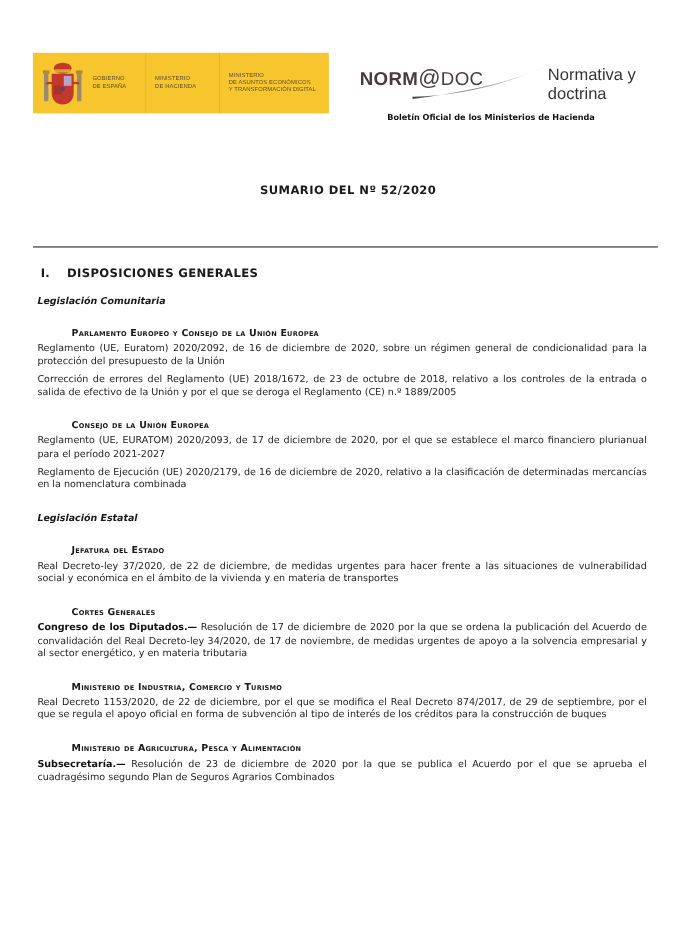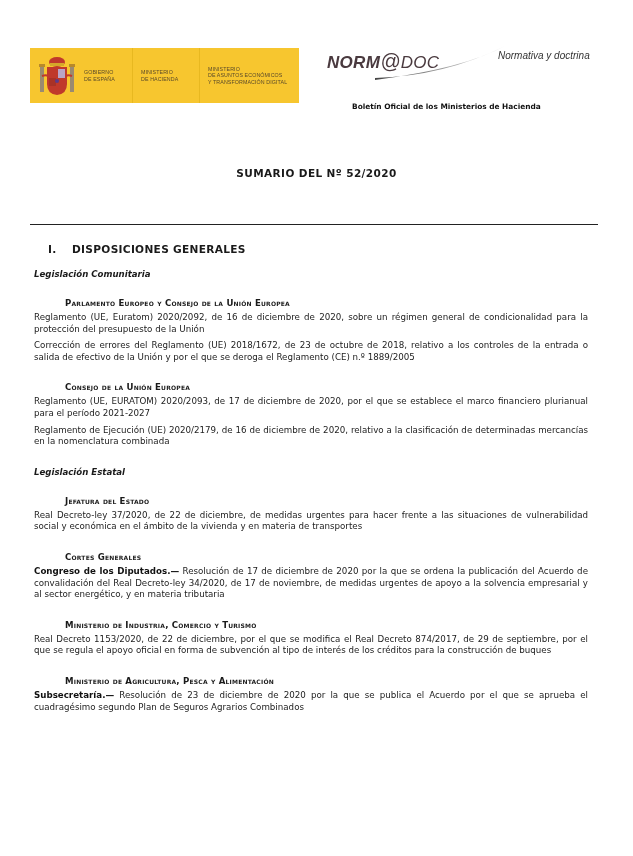--- a/index.html
+++ b/index.html
@@ -18,49 +18,49 @@
     height: 55px; display: flex; align-items: center;
     font-size: 5.3px; line-height: 6.3px; color: #5a4a2a; letter-spacing: 0.1px;
     font-family: "Liberation Sans", sans-serif;
   }
   .gov-col.c1 { width: 48px; padding-left: 2px; border-right: 1px solid #e8b820; }
   .gov-col.c2 { width: 58px; padding-left: 8px; border-right: 1px solid #e8b820; }
   .gov-col.c3 { padding-left: 8px; }
   .gov-col span { display: block; white-space: pre-line; }
 
   
-  .normadoc { position: absolute; left: 325px; top: 42px; width: 280px; height: 40px; font-style: italic; }
+  .normadoc { position: absolute; left: 325px; top: 52px; width: 280px; height: 40px; }
   .normadoc-word {
     position: absolute; left: 2px; top: 8px;
     font-family: "Liberation Sans", sans-serif; font-weight: bold; font-size: 17px;
     color: #4a3a3f; letter-spacing: 0.3px;
   }
   .normadoc-word .at { font-weight: normal; font-size: 20px; }
   .normadoc-word .doc { font-weight: normal; }
   .normadoc-swoosh { position: absolute; left: 40px; top: 0px; width: 150px; height: 40px; }
   .normadoc-tag {
     position: absolute; left: 173px; top: 8px;
-    font-family: "Liberation Sans", sans-serif; font-size: 10px; color: #333;
+    font-family: "Liberation Sans", sans-serif; font-size: 15px; color: #333;
   }
   .bulletin {
     position: absolute; left: 328px; top: 102px;
     font-family: "DejaVu Sans", sans-serif; font-weight: bold; font-size: 7.4px;
     line-height: 10.5px; color: #111;
   }
   .bulletin span { display: block; padding-left: 24px; }
 
   .summary-title {
     position: absolute; left: 0; right: 0; top: 167px; text-align: center;
     font-weight: bold; font-size: 10.5px; letter-spacing: 0.4px; color: #1a1a1a;
   }
   .rule { position: absolute; left: 30px; width: 568px; top: 224px; height: 1px; background: #222; }
 
   .content { position: absolute; left: 34px; top: 243px; width: 554px; }
   .section-title {
-    font-weight: bold; font-size: 10.6px; letter-spacing: 0.3px; margin: 0 0 14px 14px;
+    font-weight: bold; font-size: 10.6px; letter-spacing: 0.3px; margin: 0 0 14px 3px;
   }
   .section-title .num { display: inline-block; width: 20px; }
   .leg-head { font-weight: bold; font-style: italic; font-size: 8.6px; margin: 0 0 0 0; }
   .org-head {
     font-weight: bold; font-size: 8.6px; font-variant: small-caps; letter-spacing: 0.2px;
     margin-top: 19px; margin-bottom: 4px; padding-left: 31px;
   }
   .entry {
     font-size: 8.7px; line-height: 11.6px; text-align: justify; margin: 0 0 5px 0;
     color: #222;

